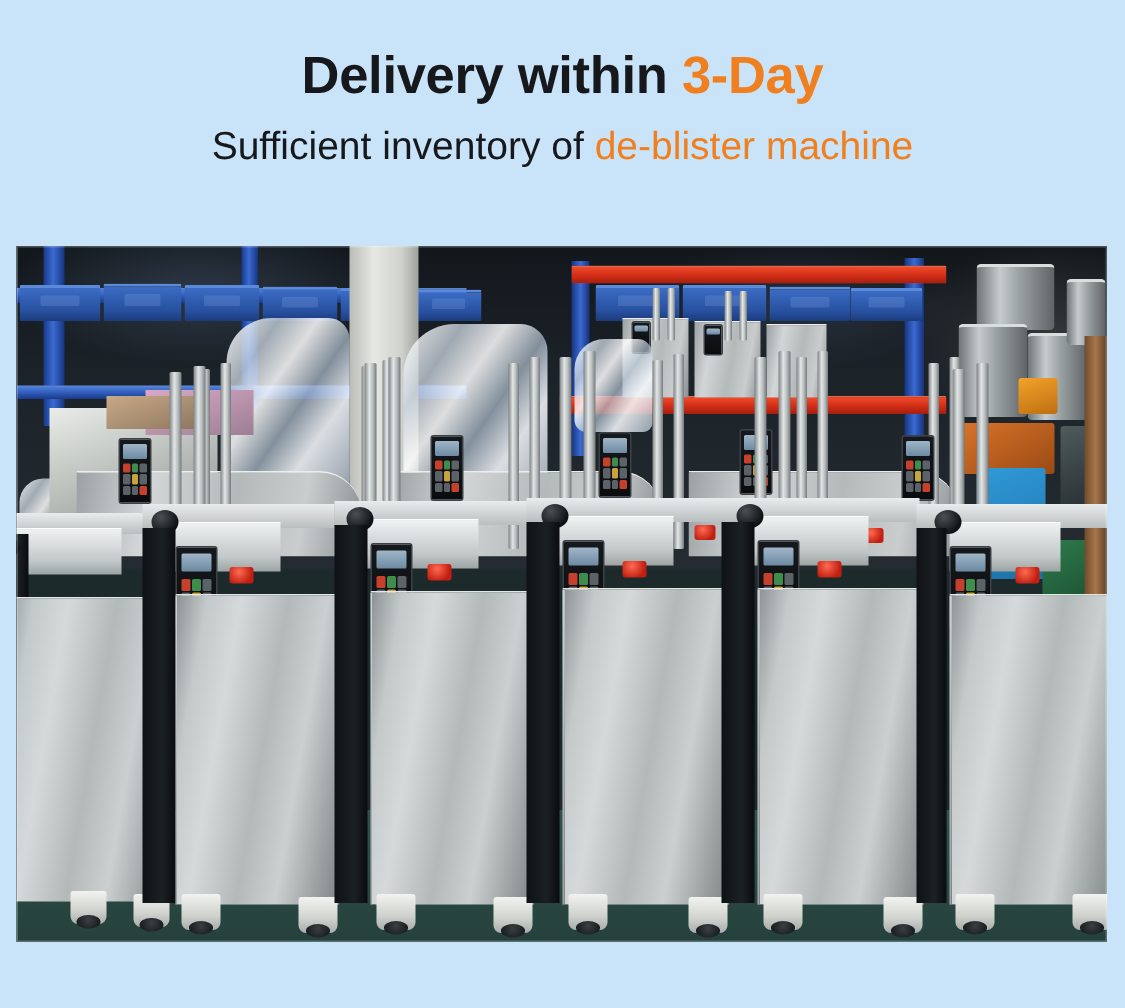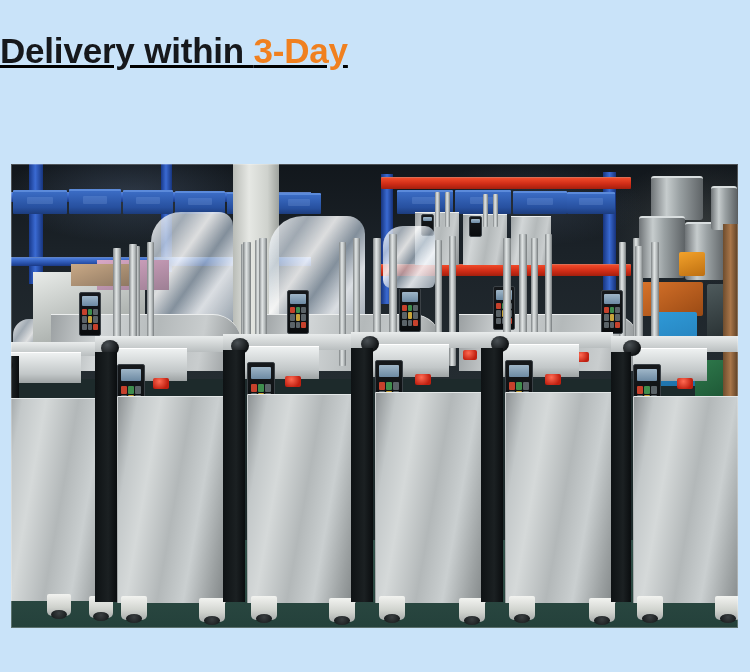--- a/index.html
+++ b/index.html
@@ -21,22 +21,21 @@
     box-sizing: border-box;
   }
 
   
   .headline-block {
     position: absolute;
     left: 0;
     top: 0;
     width: 750px;
     height: 188px;
-    text-align: left;
-    text-decoration: underline;
+    text-align: center;
   }
   .headline {
     margin: 0;
     padding-top: 33px;
     font-size: 35px;
     font-weight: bold;
     letter-spacing: -0.2px;
     color: #16181c;
     line-height: 1.05;
     white-space: nowrap;
@@ -270,20 +269,21 @@
     box-shadow: inset 0 0 0 1px rgba(255,255,255,.25);
   }
 </style>
 </head>
 <body>
 
 <div class="banner">
 
   <div class="headline-block">
     <h1 class="headline"><span>Delivery within </span><span class="accent">3-Day</span></h1>
+    <h2 class="subheadline"><span>Sufficient inventory of </span><span class="accent">de-blister machine</span></h2>
   </div>
 
   <div class="photo-frame">
     <div class="photo">
 
       <div class="bg-dark"></div>
       <div class="bg-haze"></div>
 
       <div class="rack-blue-upright" style="left:18px;top:0;width:14px;height:120px;"></div>
       <div class="rack-blue-upright" style="left:150px;top:0;width:11px;height:108px;"></div>

